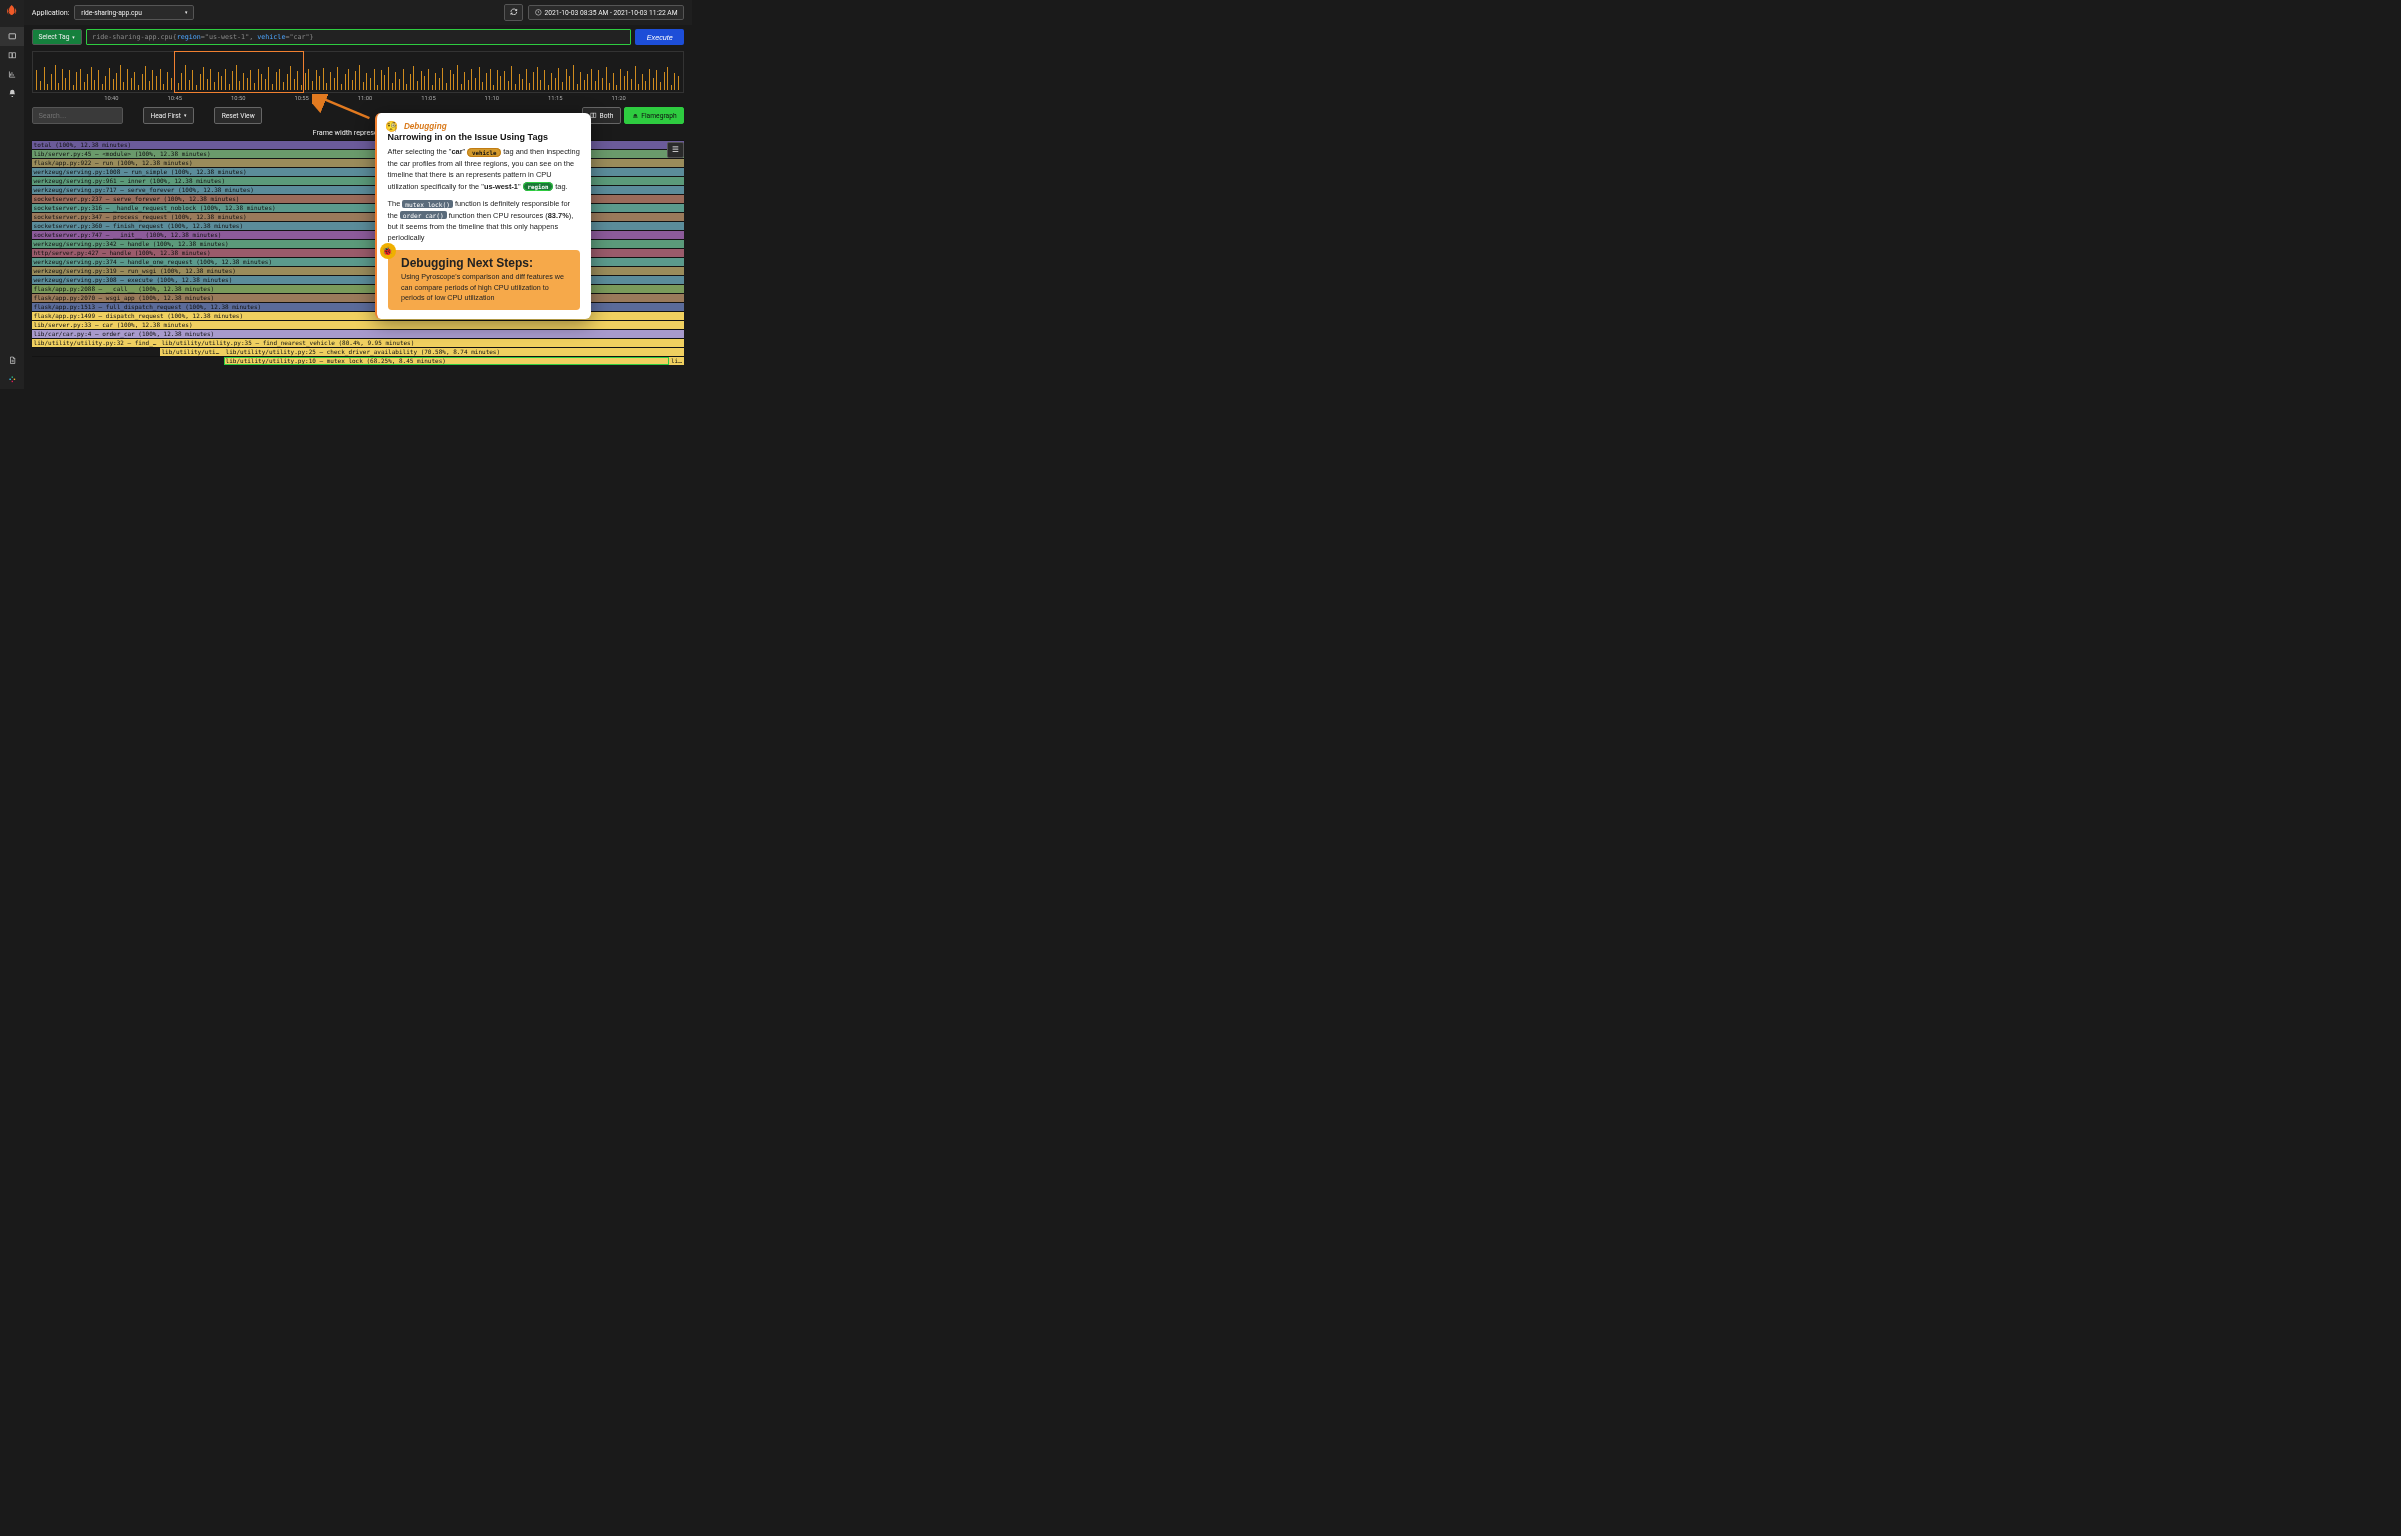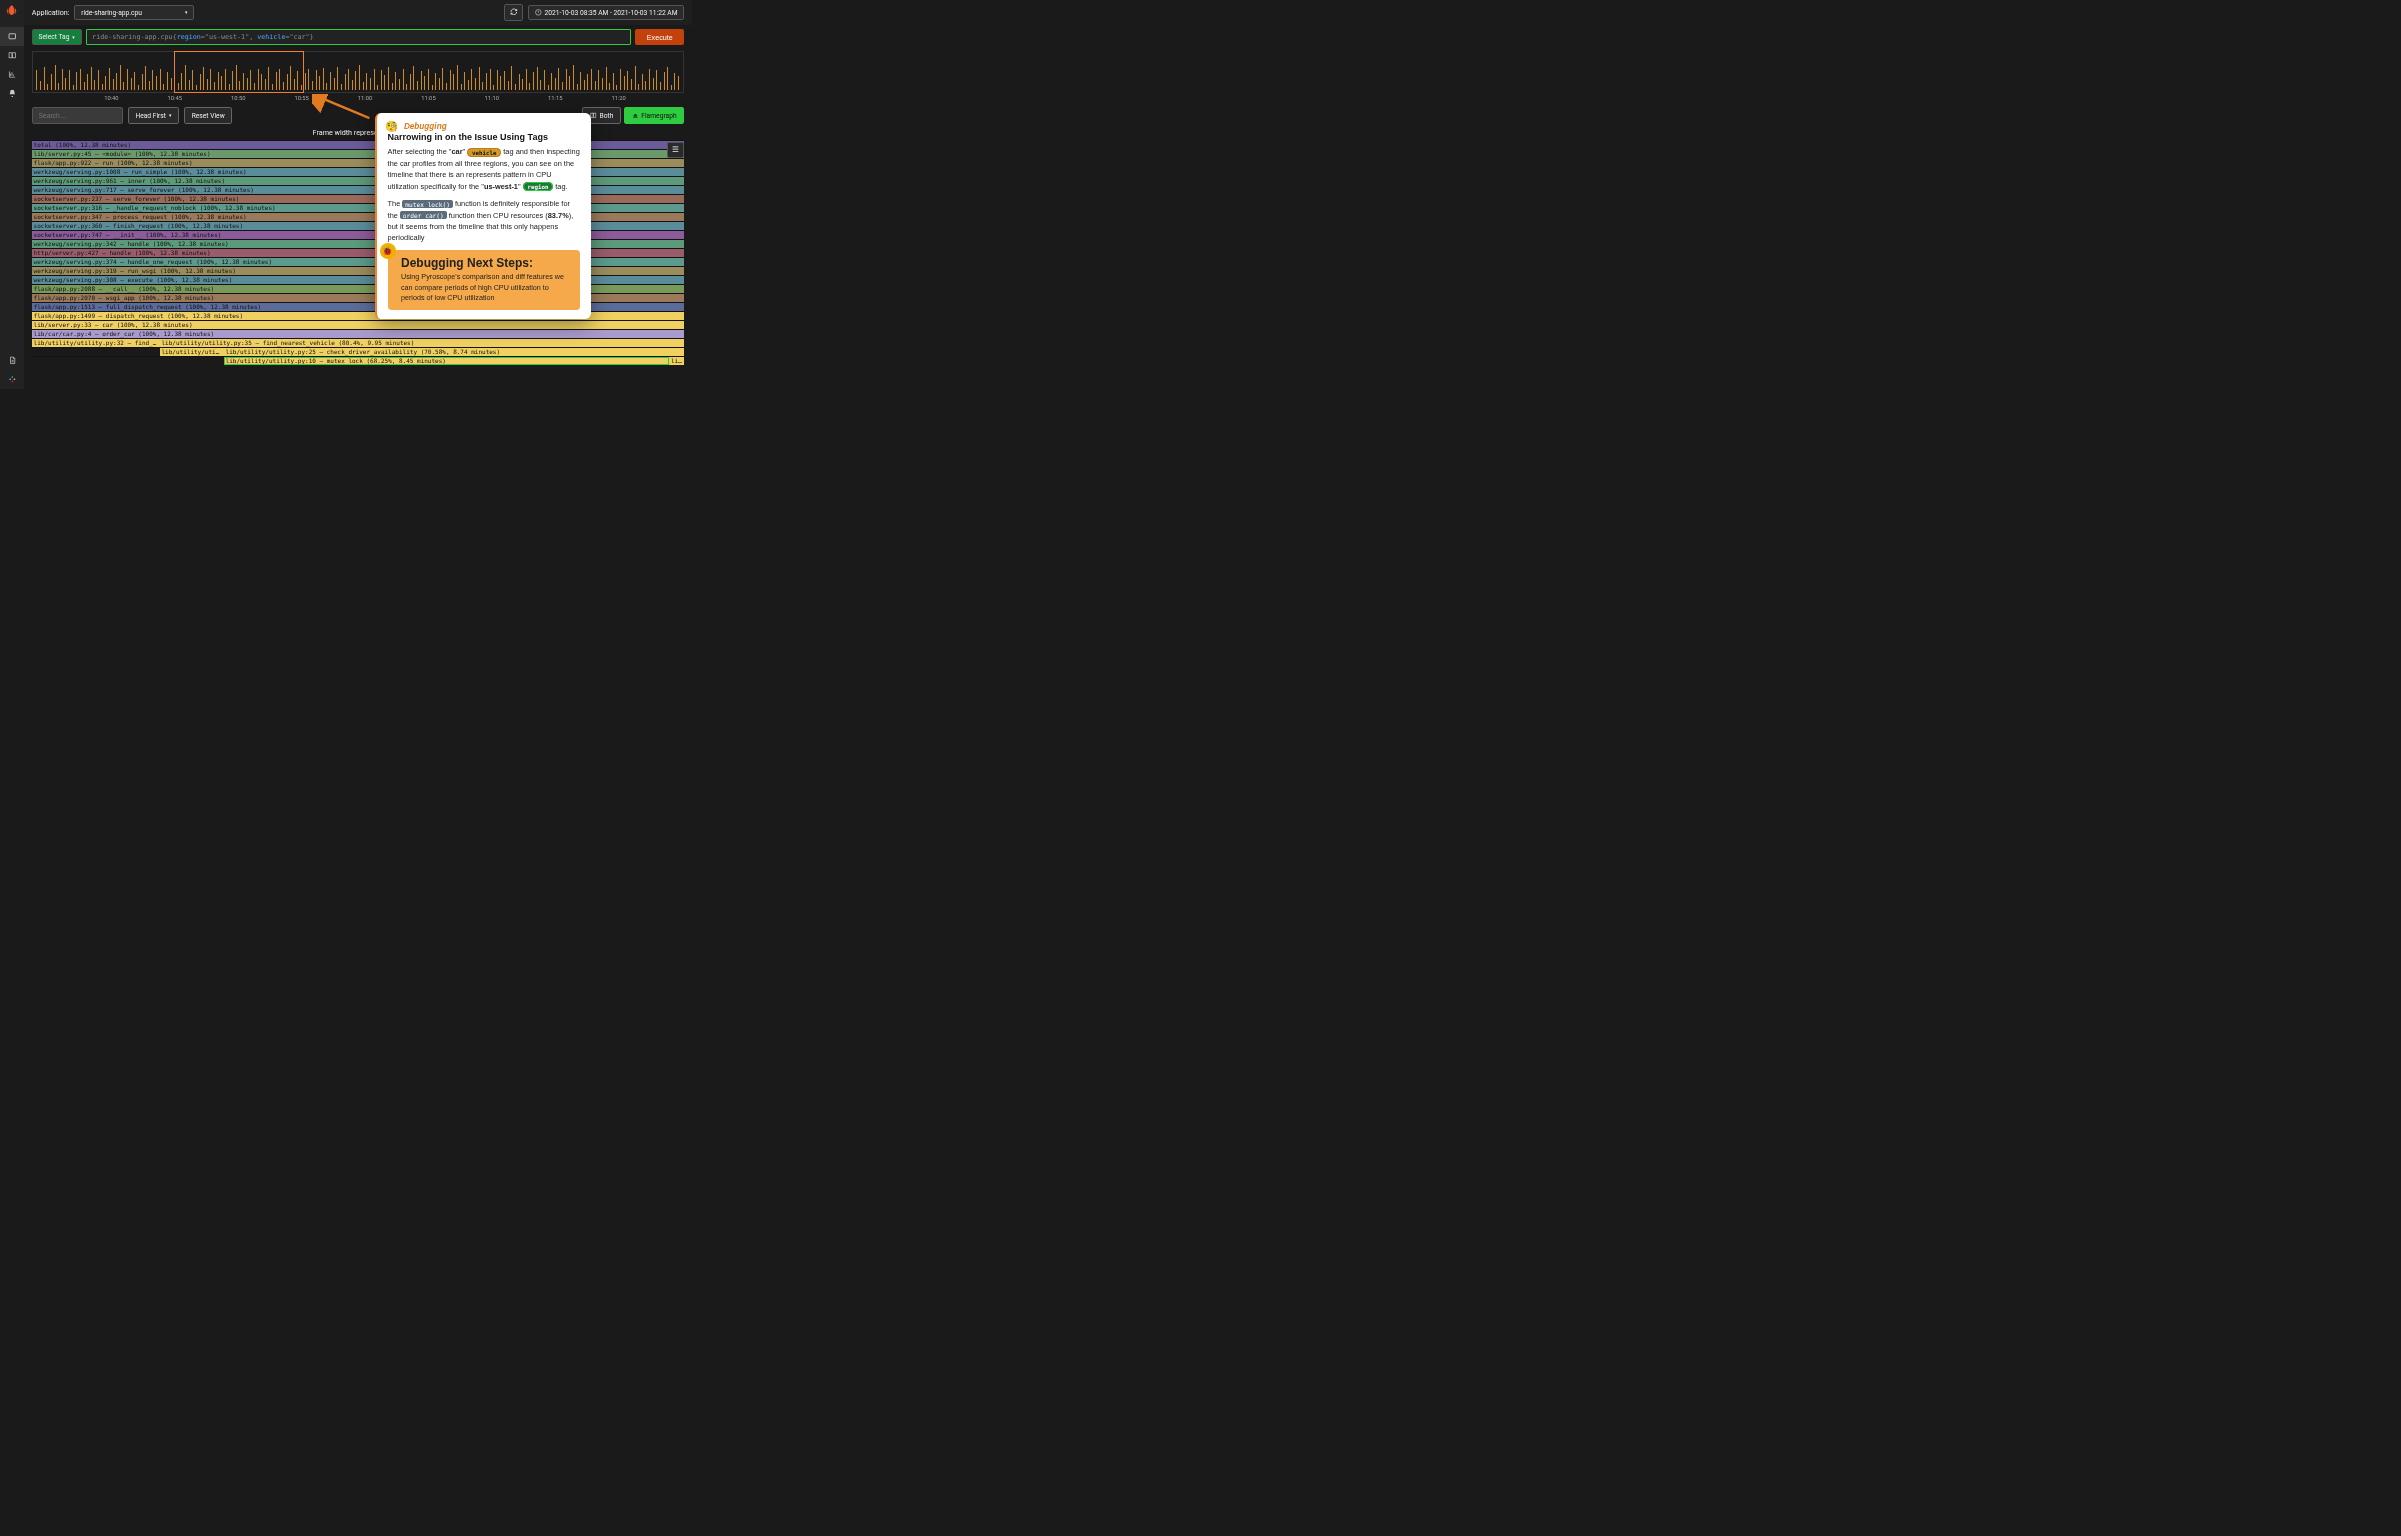--- a/index.html
+++ b/index.html
@@ -24,35 +24,35 @@
 .app-select .caret { font-size: 4.8px; }
 .topbar-spacer { flex: 1; }
 .refresh-btn { background: #2a2a2a; border: 0.5px solid #555; padding: 2.9px 4.8px; border-radius: 1.9px; color: #eee; cursor: pointer; }
 .timerange { background: #2a2a2a; border: 0.5px solid #555; padding: 2.9px 5.8px; border-radius: 1.9px; font-size: 6.7px; color: #eee; display: flex; align-items: center; gap: 2.9px; }
 
 
 .querybar { display: flex; align-items: center; padding: 3.8px 7.7px; gap: 4.8px; }
 .select-tag { background: #15803d; border: 0.5px solid #555; padding: 2.9px 5.8px; border-radius: 1.9px; font-size: 6.7px; color: #eee; display: flex; align-items: center; gap: 2.9px; }
 .query-input { flex: 1; background: #222; border: 1.4px solid #2ecc40; padding: 2.9px 4.8px; border-radius: 1px; font-size: 6.7px; color: #888; font-family: monospace; }
 .query-input .q-tag { color: #4da6ff; }
-.execute-btn { background: #c2410c; color: #fff; border: none; padding: 3.8px 11.5px; border-radius: 1.9px; font-size: 7.2px; cursor: pointer; }
+.execute-btn { background: #1d4ed8; color: #fff; border: none; padding: 3.8px 11.5px; border-radius: 1.9px; font-size: 7.2px; cursor: pointer; font-style: italic; }
 
 
 .timeline-wrap { margin: 1.9px 7.7px 0 7.7px; position: relative; }
 .timeline { background: #1a1a1a; height: 42px; border: 0.5px solid #333; position: relative; display: flex; align-items: flex-end; padding: 1.9px 3.8px 1.9px 3.8px; gap: 1px; overflow: hidden; }
 .timeline .bar { width: 1.4px; background: #f0a020; margin-right: 1.9px; opacity: 0.85; }
 .timeline-sel { position: absolute; top: 0; left: 142px; width: 130px; height: 42px; border: 1.4px solid #f08030; pointer-events: none; }
 .timeline-axis { display: flex; justify-content: space-between; padding: 1.9px 34px 0 48px; font-size: 5.8px; color: #aaa; }
 .timeline-axis span { flex: 1; text-align: center; }
 
 
 .arrow { position: absolute; top: 94px; left: 312px; pointer-events: none; }
 
 
-.controls-row { display: flex; align-items: center; padding: 5.8px 7.7px 3.8px 7.7px; gap: 5px; justify-content: center; }
+.controls-row { display: flex; align-items: center; padding: 5.8px 7.7px 3.8px 7.7px; gap: 20px; justify-content: center; }
 .search-input { background: #3a3a3a; border: 0.5px solid #555; padding: 3.8px 5.8px; border-radius: 1.9px; font-size: 6.7px; color: #eee; width: 91px; }
 .ctrl-btn { background: #2a2a2a; border: 0.5px solid #666; padding: 3.8px 6.7px; border-radius: 1.9px; font-size: 6.7px; color: #eee; cursor: pointer; display: flex; align-items: center; gap: 2.9px; }
 .controls-spacer { flex: 1; }
 .view-toggle { display: flex; gap: 2.9px; }
 .view-toggle .ctrl-btn.active { background: #2ecc40; color: #111; border-color: #2ecc40; }
 
 
 .frame-width-label { text-align: center; font-size: 7.2px; color: #eee; padding-bottom: 2.9px; }
 
 

